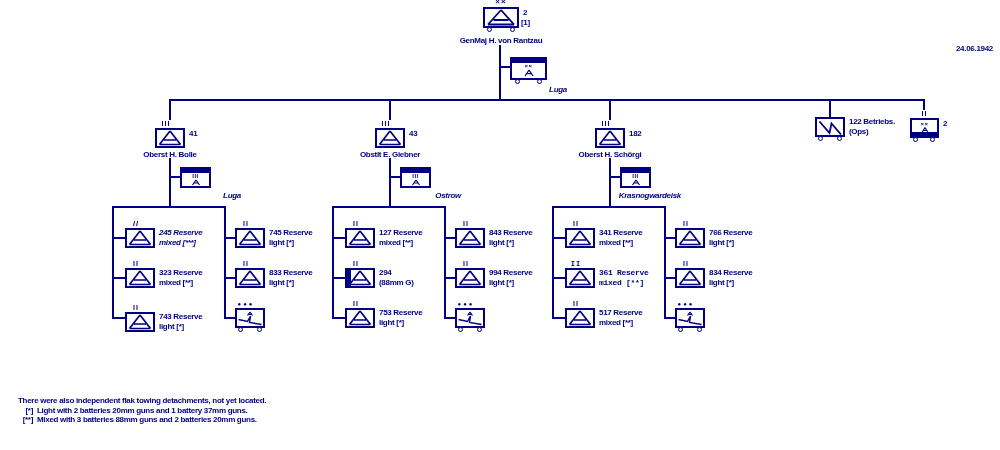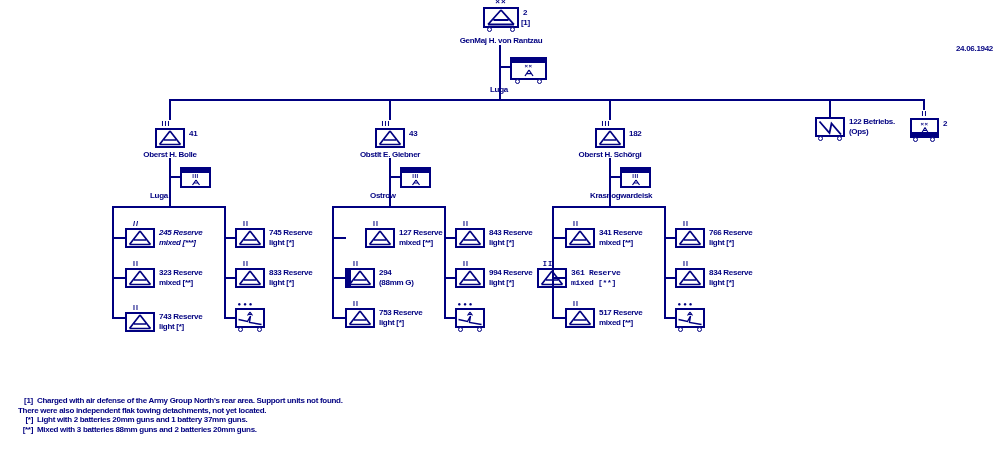--- a/index.html
+++ b/index.html
@@ -18,21 +18,21 @@
   .num{position:absolute;left:34px;top:1px;font-size:8px;letter-spacing:-0.3px;white-space:nowrap;}
   .lbl{position:absolute;left:34px;top:0;font-size:8px;letter-spacing:-0.3px;line-height:10px;white-space:nowrap;}
   .cmd{position:absolute;top:22px;left:-45px;width:120px;text-align:center;font-size:8px;
        letter-spacing:-0.3px;white-space:nowrap;}
   .whl{position:absolute;width:5px;height:5px;border:1.5px solid var(--ink);border-radius:50%;
        background:#fff;box-sizing:border-box;}
   .hq{position:relative;border:2px solid var(--ink);box-sizing:border-box;background:#fff;}
   .hqbar{height:4px;background:var(--ink);}
   .hqe{font-size:6px;line-height:6px;text-align:center;letter-spacing:0.5px;}
   .hqa{display:block;margin:0 auto;}
-  .hqlbl{position:absolute;text-align:left;font-size:8px;letter-spacing:-0.3px;white-space:nowrap;}
+  .hqlbl{position:absolute;text-align:right;font-size:8px;letter-spacing:-0.3px;white-space:nowrap;font-style:italic;}
   .lbar{position:absolute;left:0;top:0;bottom:0;width:4px;background:var(--ink);}
   .bbar{position:absolute;left:0;right:0;bottom:0;height:4px;background:var(--ink);}
   .fnotes{position:absolute;left:4px;top:396px;}
   .fnrow{line-height:9.7px;font-size:8px;letter-spacing:-0.3px;white-space:nowrap;}
   .fnref{display:inline-block;width:29px;text-align:right;}
   .fntext{margin-left:4px;}
   svg{display:block;}
 </style>
 </head>
 <body>
@@ -196,21 +196,21 @@
     <div class="bx">
         <svg width="26" height="16" viewBox="0 0 26 16">
           <path d="M13 2 L10.5 5.5 M13 2 L15.5 5.5 M11.3 4.3 H14.7" stroke="#000080" stroke-width="1.2" fill="none"></path>
           <path d="M1.5 9.5 L10.5 11.5 L13.5 6 L12.5 12.5 L24.5 14.5" stroke="#000080" stroke-width="1.4" fill="none"></path>
         </svg>
       </div>
     <div class="whl" style="top:19px;left:3px;"></div>
     <div class="whl" style="top:19px;left:22px;"></div>
   </div>
 
-  <div class="u" style="left:345px;top:228px;margin-left:20px;">
+  <div class="u" style="left:345px;top:228px;">
     <div class="ech">II</div>
     <div class="bx">
         <svg width="26" height="16" viewBox="0 0 26 16">
           <path d="M13 1 L2.5 14.5 M13 1 L23.5 14.5 M2.5 14.5 H23.5 M7 10 H19" stroke="#000080" stroke-width="1.7" fill="none"></path>
         </svg>
       </div>
     <div class="lbl">
         <div>127 Reserve</div>
         <div>mixed [**]</div>
       </div>
@@ -281,21 +281,21 @@
     <div class="bx">
         <svg width="26" height="16" viewBox="0 0 26 16">
           <path d="M13 1 L2.5 14.5 M13 1 L23.5 14.5 M2.5 14.5 H23.5 M7 10 H19" stroke="#000080" stroke-width="1.7" fill="none"></path>
         </svg>
       </div>
     <div class="lbl">
         <div>341 Reserve</div>
         <div>mixed [**]</div>
       </div>
   </div>
-  <div class="u" style="left:537px;top:268px;font-family:Liberation Mono, monospace;">
+  <div class="u" style="left:565px;top:268px;font-family:Liberation Mono, monospace;">
     <div class="ech">II</div>
     <div class="bx">
         <svg width="26" height="16" viewBox="0 0 26 16">
           <path d="M13 1 L2.5 14.5 M13 1 L23.5 14.5 M2.5 14.5 H23.5 M7 10 H19" stroke="#000080" stroke-width="1.7" fill="none"></path>
         </svg>
       </div>
     <div class="lbl">
         <div>361 Reserve</div>
         <div>mixed [**]</div>
       </div>
@@ -421,23 +421,20 @@
 
   <div class="ln" style="left:554px;top:237px;width:12px;height:2px;"></div>
   <div class="ln" style="left:554px;top:277px;width:12px;height:2px;"></div>
   <div class="ln" style="left:554px;top:317px;width:12px;height:2px;"></div>
   <div class="ln" style="left:666px;top:237px;width:10px;height:2px;"></div>
   <div class="ln" style="left:666px;top:277px;width:10px;height:2px;"></div>
   <div class="ln" style="left:666px;top:317px;width:10px;height:2px;"></div>
 
   <div class="fnotes">
     <div class="fnrow">
-      <span class="fnref">[1]</span><span class="fntext">Charged with air defense of the Army Group North's rear area. Support units not found.</span>
-    </div>
-    <div class="fnrow">
       <span class="fnref" style="width:10px;"></span><span class="fntext">There were also independent flak towing detachments, not yet located.</span>
     </div>
     <div class="fnrow">
       <span class="fnref">[*]</span><span class="fntext">Light with 2 batteries 20mm guns and 1 battery 37mm guns.</span>
     </div>
     <div class="fnrow">
       <span class="fnref">[**]</span><span class="fntext">Mixed with 3 batteries 88mm guns and 2 batteries 20mm guns.</span>
     </div>
   </div>
 

